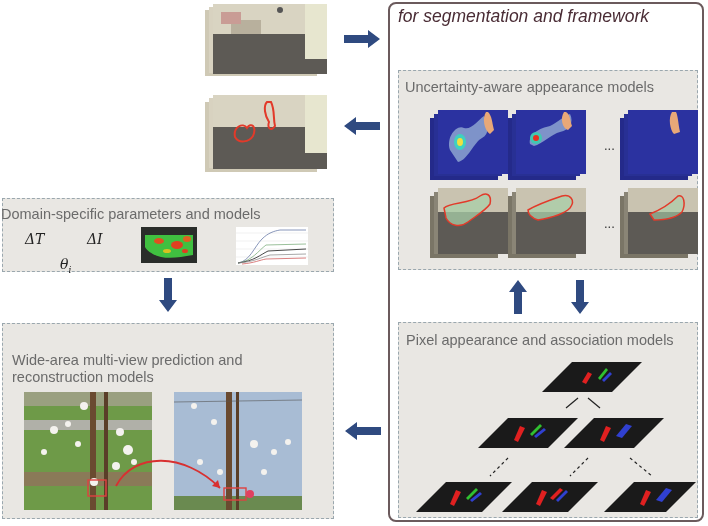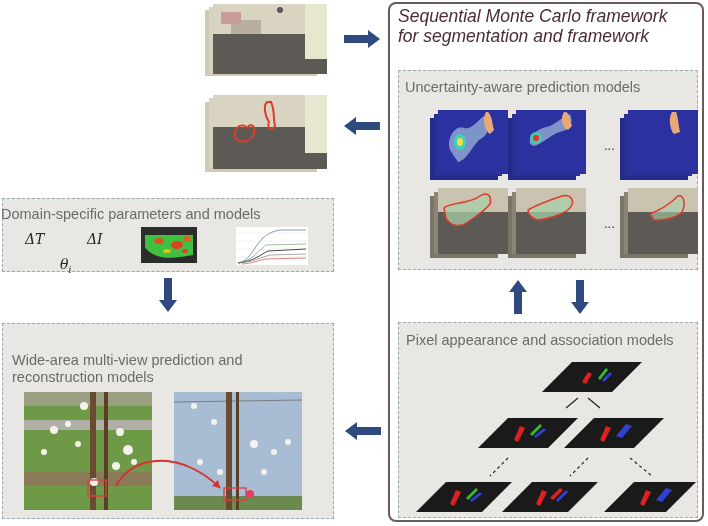--- a/index.html
+++ b/index.html
@@ -11,21 +11,20 @@
   .panel-title { font-size:14.5px; color:#6b6b6b; line-height:17px; }
   .arrow svg { display:block; }
   .math { font-family:"DejaVu Serif", serif; font-style:italic; color:#222; font-size:14px; }
   .dots { font-size:13px; color:#333; }
 </style>
 </head>
 <body>
 
 <div class="abs outer"></div>
 <div class="abs outer-title">
-  <div>Sequential Monte Carlo framework</div>
   <div>for segmentation and framework</div>
 </div>
 
 <div class="abs" style="left:205px;top:2px;width:125px;height:76px;">
   <svg width="125" height="76">
     <rect x="0" y="8" width="112" height="66" fill="#cfc9b5"></rect>
     <rect x="4" y="5" width="112" height="66" fill="#d8d2c0"></rect>
     <rect x="8" y="2" width="114" height="70" fill="#8a8576"></rect>
     <rect x="8" y="2" width="114" height="30" fill="#d9d4c2"></rect>
     <rect x="8" y="32" width="114" height="40" fill="#5d5a55"></rect>
@@ -53,21 +52,21 @@
       <path d="M0 5 H24 V0 L36 9 L24 18 V13 H0Z" fill="#2f4a80"></path>
     </svg>
 </div>
 <div class="abs arrow" style="left:344px;top:117px;">
   <svg width="36" height="18">
       <path d="M36 5 H12 V0 L0 9 L12 18 V13 H36Z" fill="#2f4a80"></path>
     </svg>
 </div>
 
 <div class="abs panel" style="left:398px;top:70px;width:300px;height:200px;"></div>
-<div class="abs panel-title" style="left:405px;top:79px;">Uncertainty-aware prediction models</div>
+<div class="abs panel-title" style="left:405px;top:79px;">Uncertainty-aware appearance models</div>
 
 <div class="abs" style="left:430px;top:110px;width:270px;height:75px;">
   <svg width="270" height="75">
     <g>
       <rect x="0" y="8" width="68" height="62" fill="#242a8a"></rect>
       <rect x="4" y="4" width="68" height="62" fill="#283094"></rect>
       <rect x="8" y="0" width="70" height="64" fill="#2b32a0"></rect>
       <path d="M20 40 C16 28 26 14 34 18 C42 20 48 10 54 6 C58 14 60 24 52 28 C44 32 38 50 28 52Z" fill="#7e93c9"></path>
       <ellipse cx="30" cy="32" rx="6" ry="8" fill="#3fd0c0"></ellipse>
       <ellipse cx="30" cy="32" rx="3" ry="4" fill="#f0e040"></ellipse>

